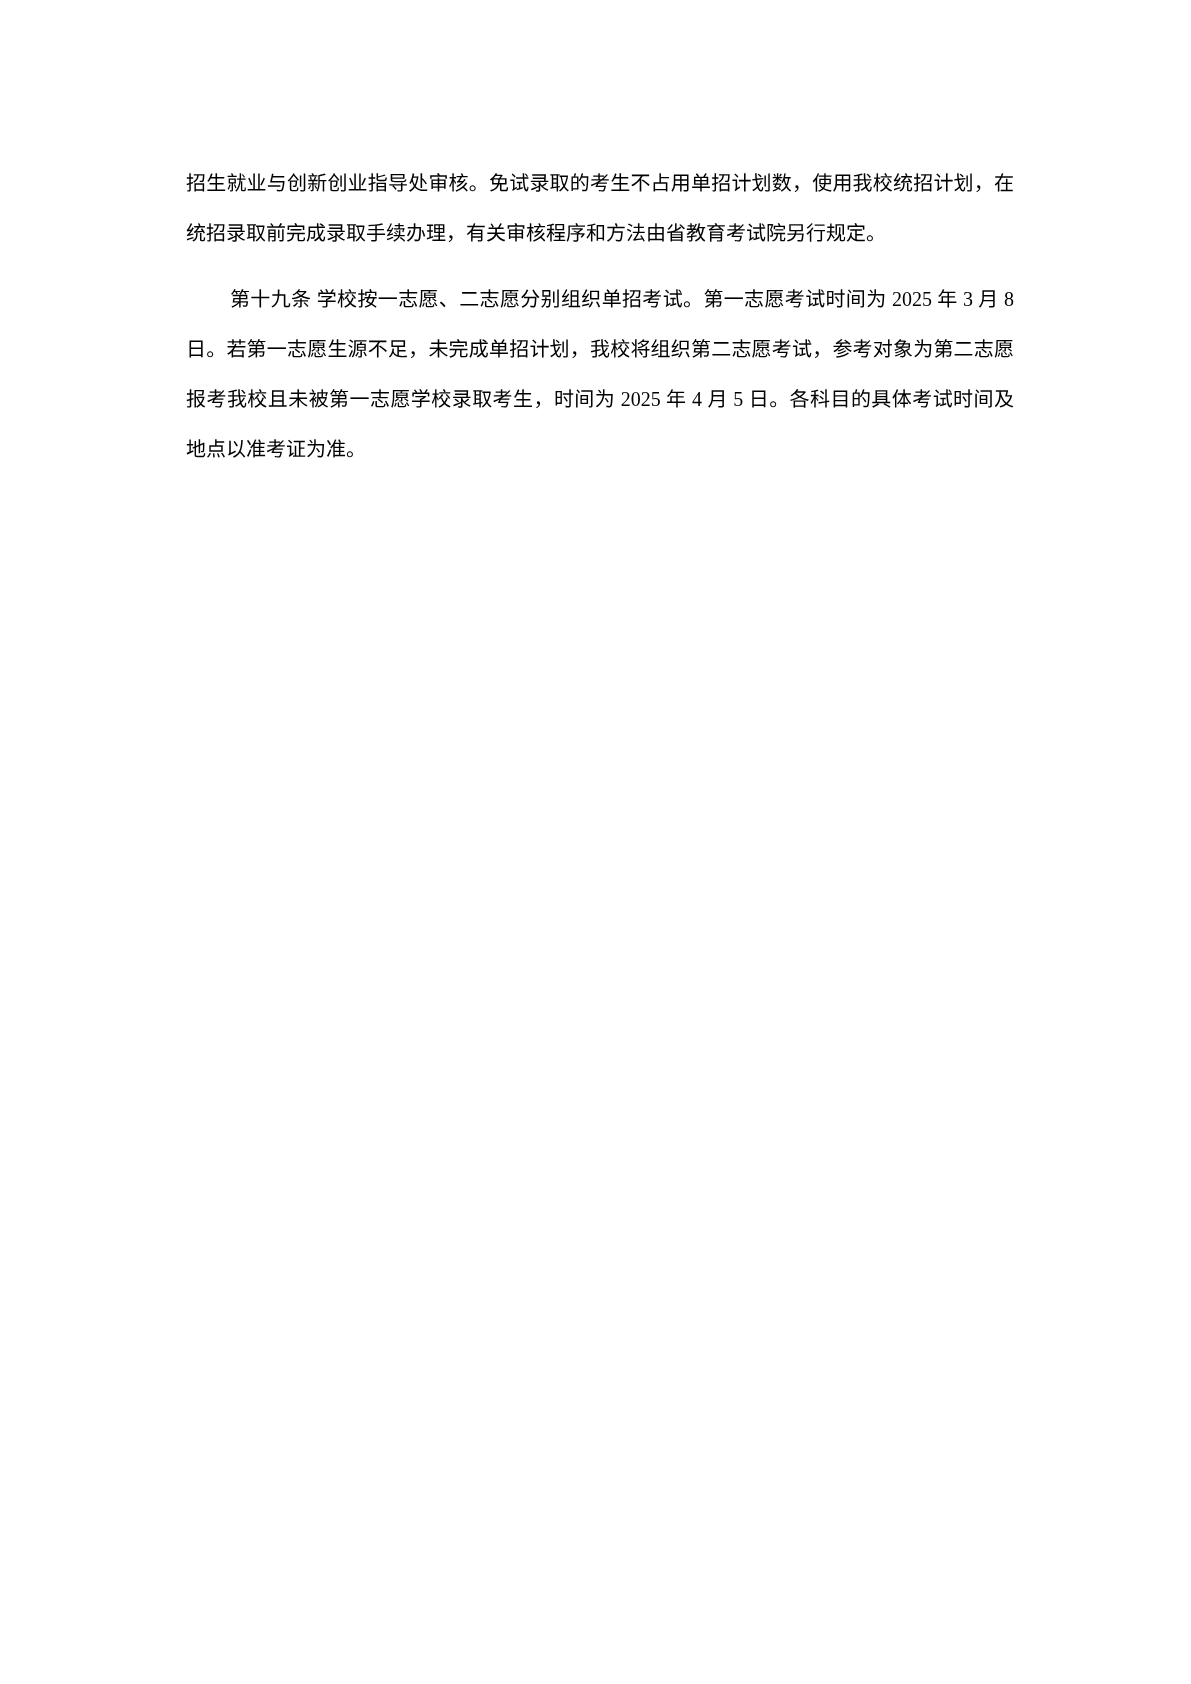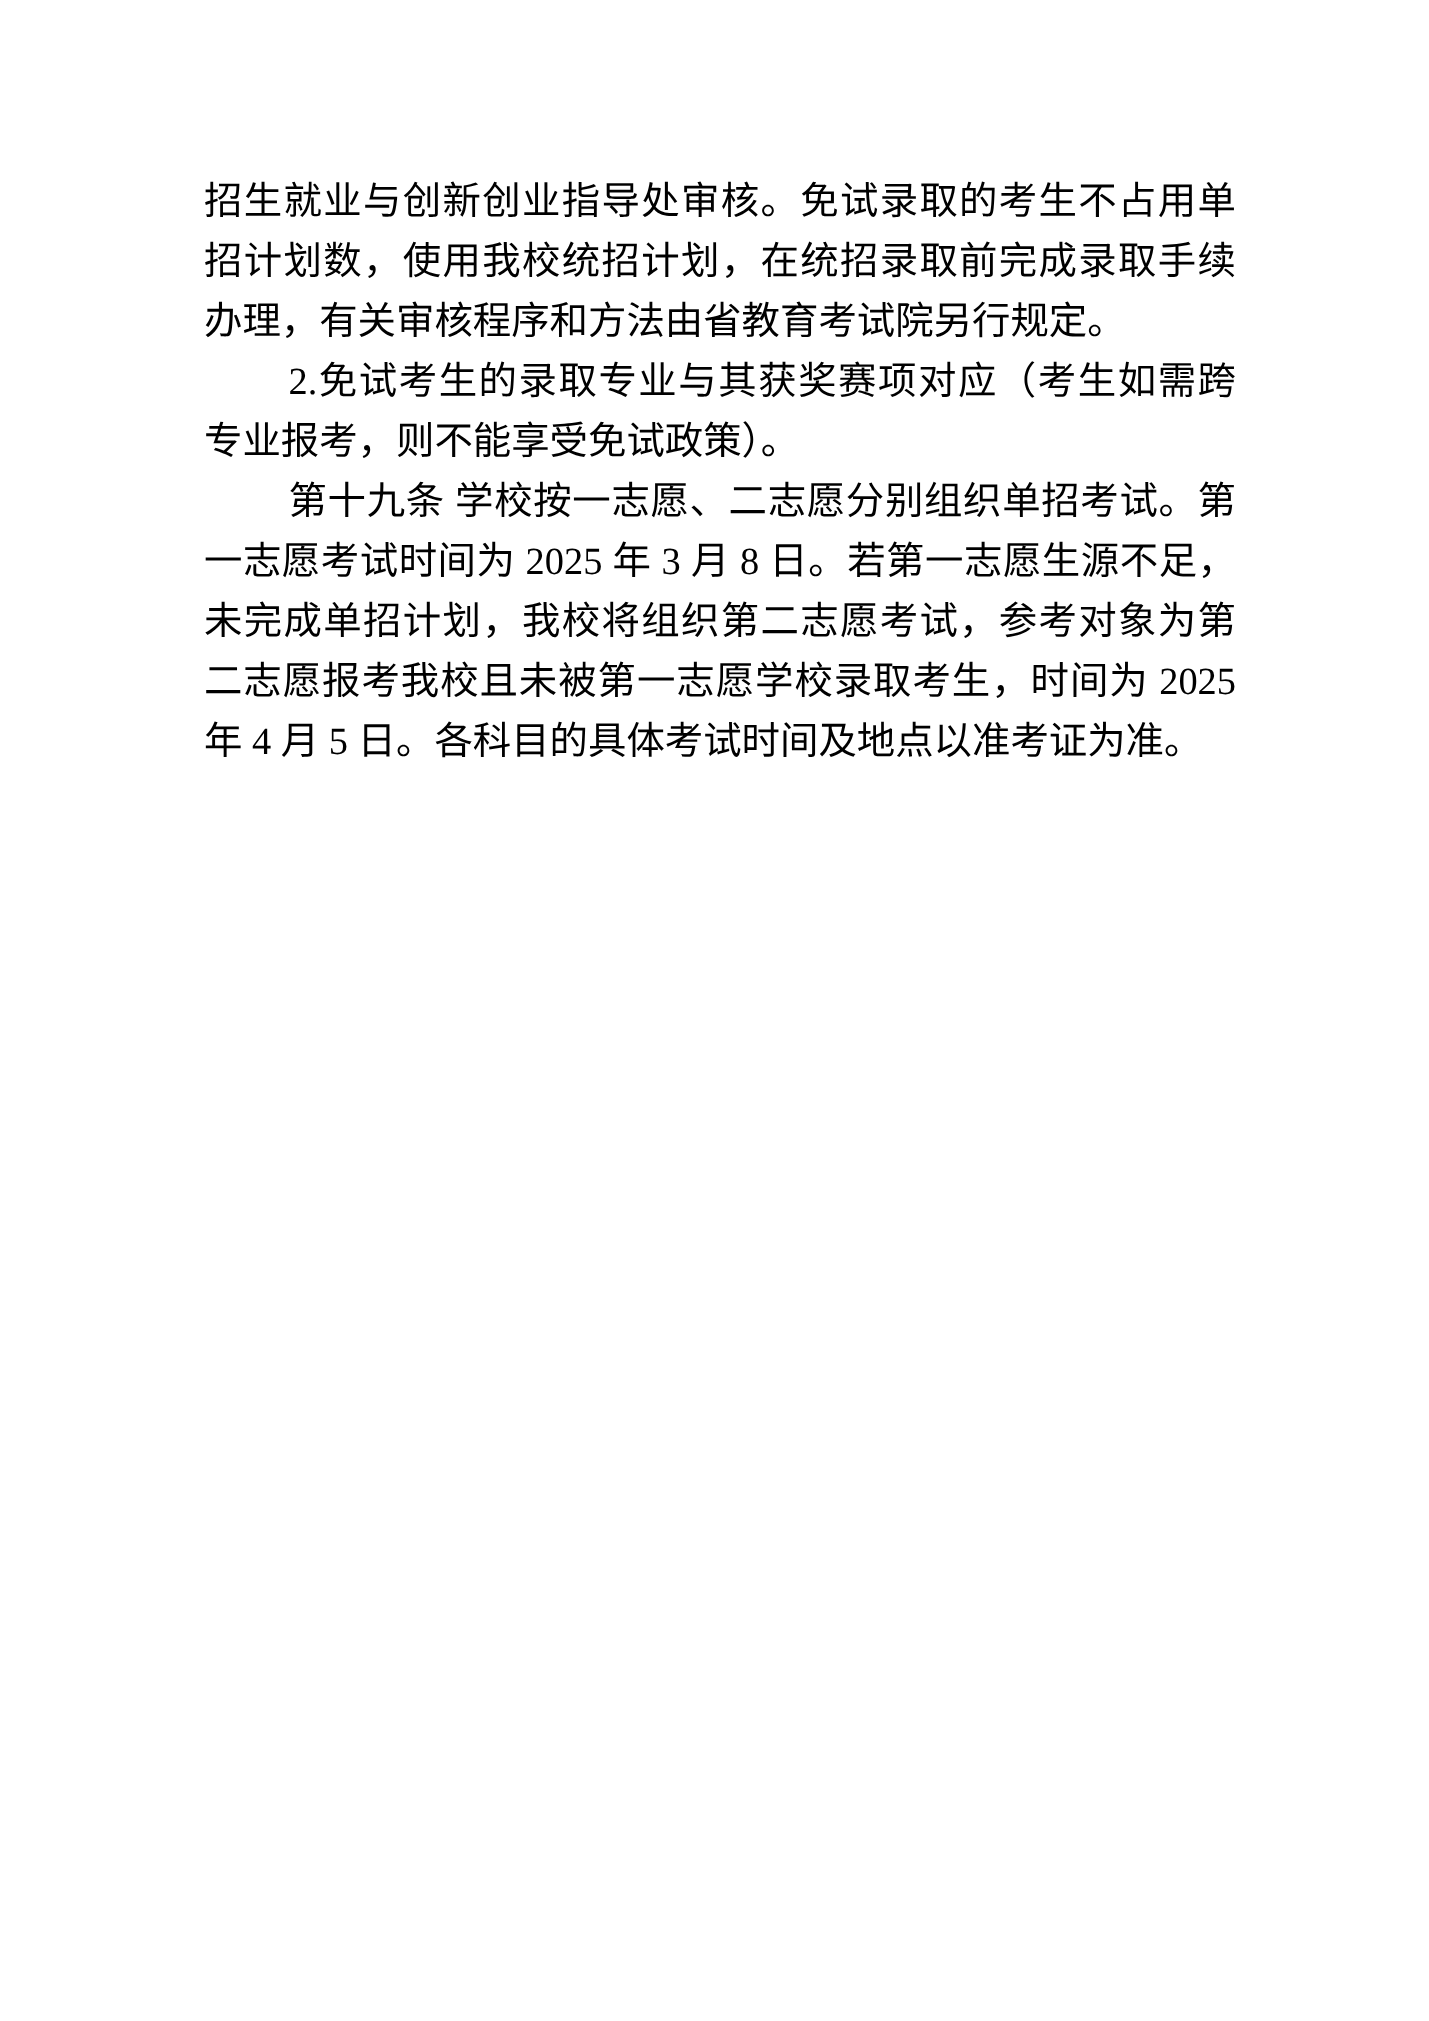--- a/index.html
+++ b/index.html
@@ -12,40 +12,39 @@
   }
   .page {
     box-sizing: border-box;
     width: 1191px;
     height: 1684px;
     padding: 142px 161px 0 170px;
     background: #ffffff;
     overflow: hidden;
   }
   .para {
-    margin: 0;
-    font-size: 32px;
+    margin: 16px;
+    font-size: 20px;
     line-height: 50px;
     text-align: justify;
     text-justify: inter-ideograph;
     word-break: break-all;
     overflow-wrap: break-word;
   }
   .para.indent { text-indent: 2.2em; }
   .term {
     font-weight: 400;
     font-family: "Liberation Sans", "DejaVu Sans", sans-serif;
   }
 </style>
 </head>
 <body>
 
 <div class="page">
 
   <p class="para">招生就业与创新创业指导处审核。免试录取的考生不占用单招计划数，使用我校统招计划，在统招录取前完成录取手续办理，有关审核程序和方法由省教育考试院另行规定。</p>
 
 
-  <p class="para indent">2.免试考生的录取专业与其获奖赛项对应（考生如需跨专业报考，则不能享受免试政策）。</p>
 
   <p class="para indent"><b class="term">第十九条</b><span> 学校按一志愿、二志愿分别组织单招考试。第一志愿考试时间为 2025 年 3 月 8 日。若第一志愿生源不足，未完成单招计划，我校将组织第二志愿考试，参考对象为第二志愿报考我校且未被第一志愿学校录取考生，时间为 2025 年 4 月 5 日。各科目的具体考试时间及地点以准考证为准。</span></p>
 
 
 </div>
 
 </body></html>

